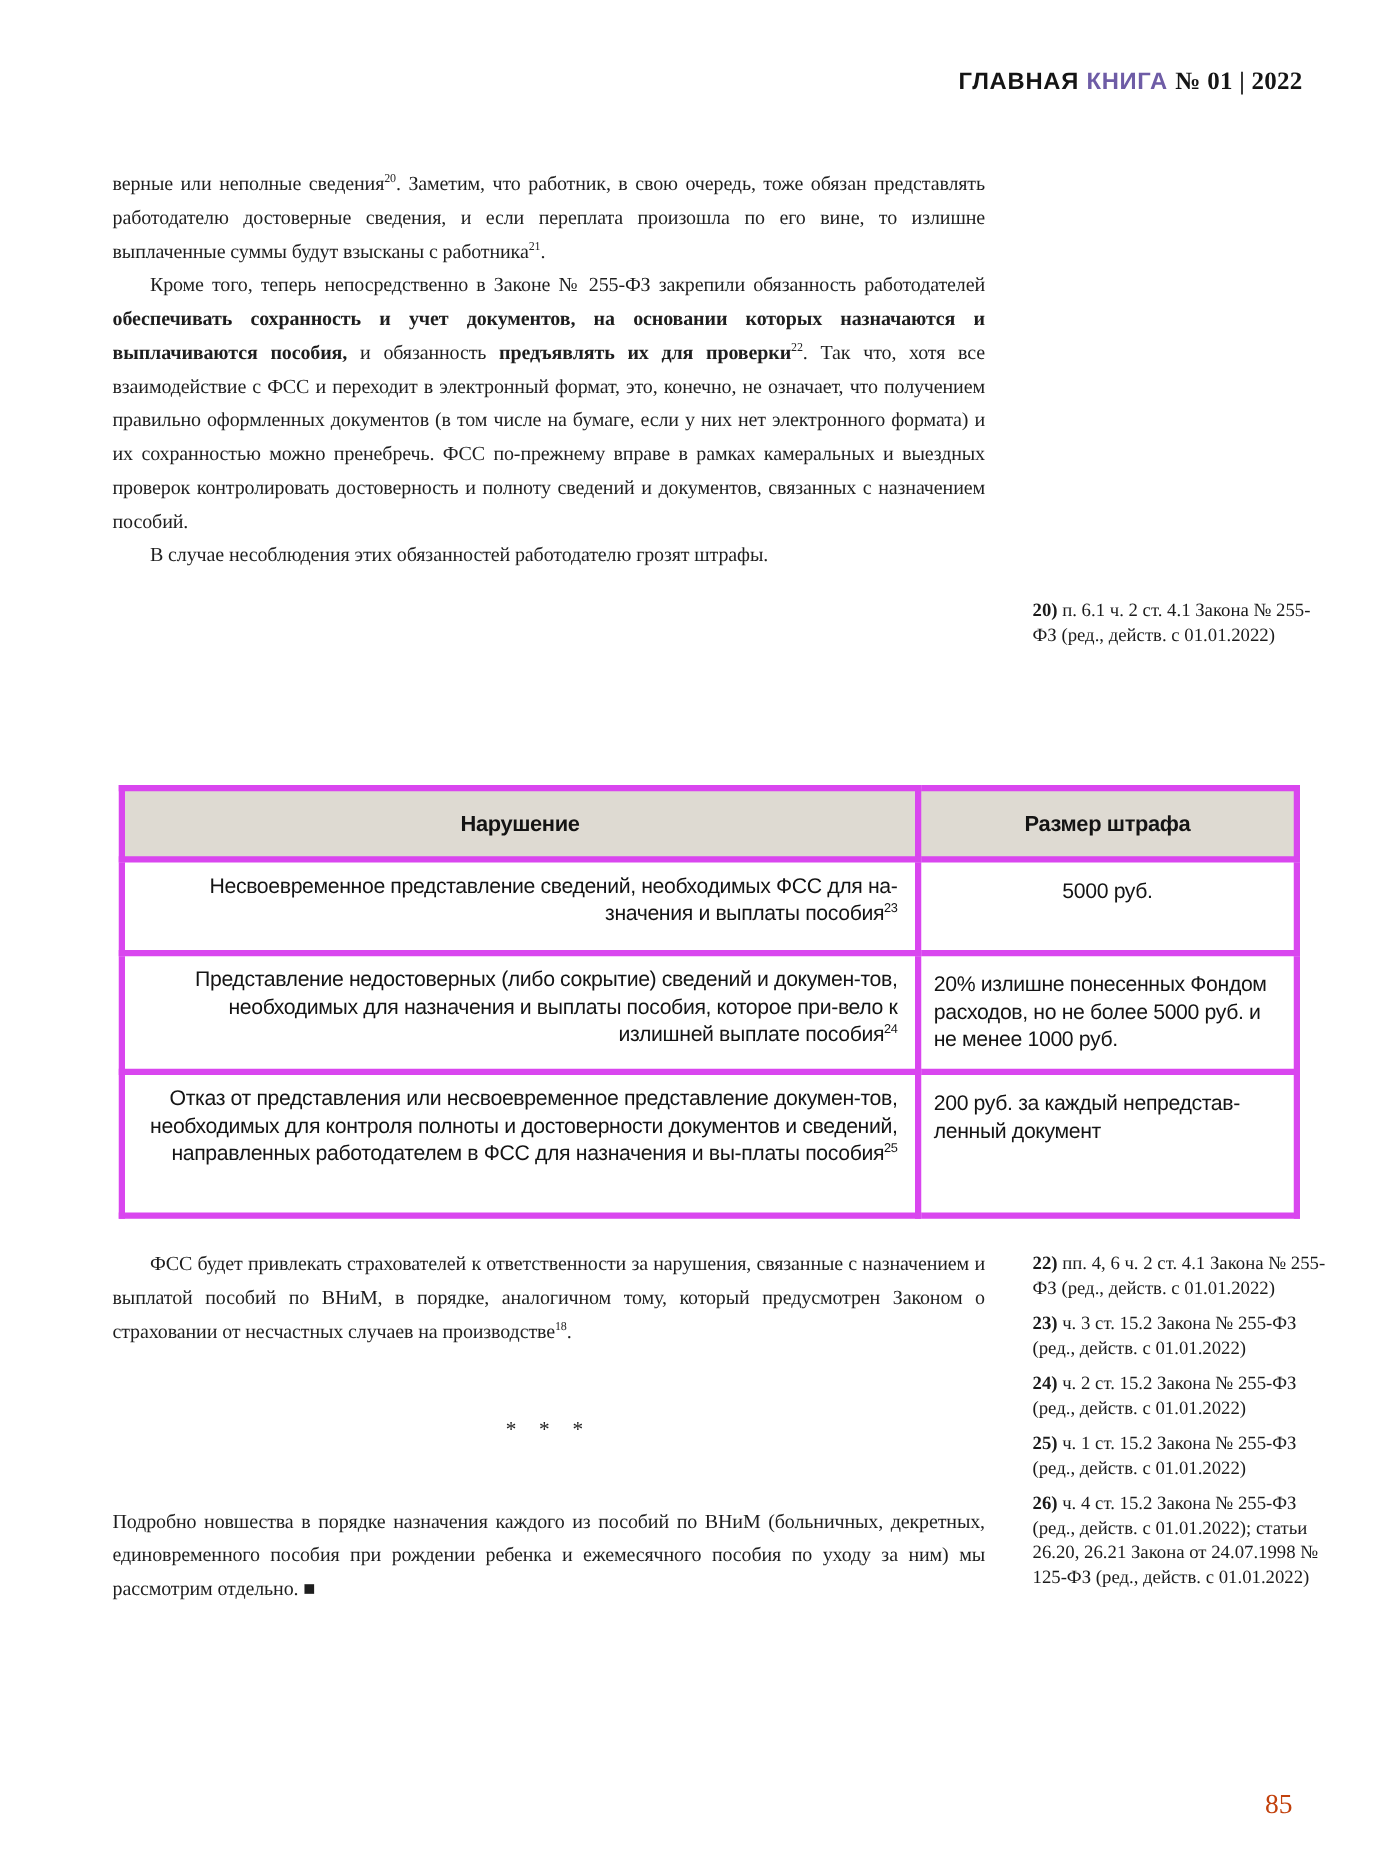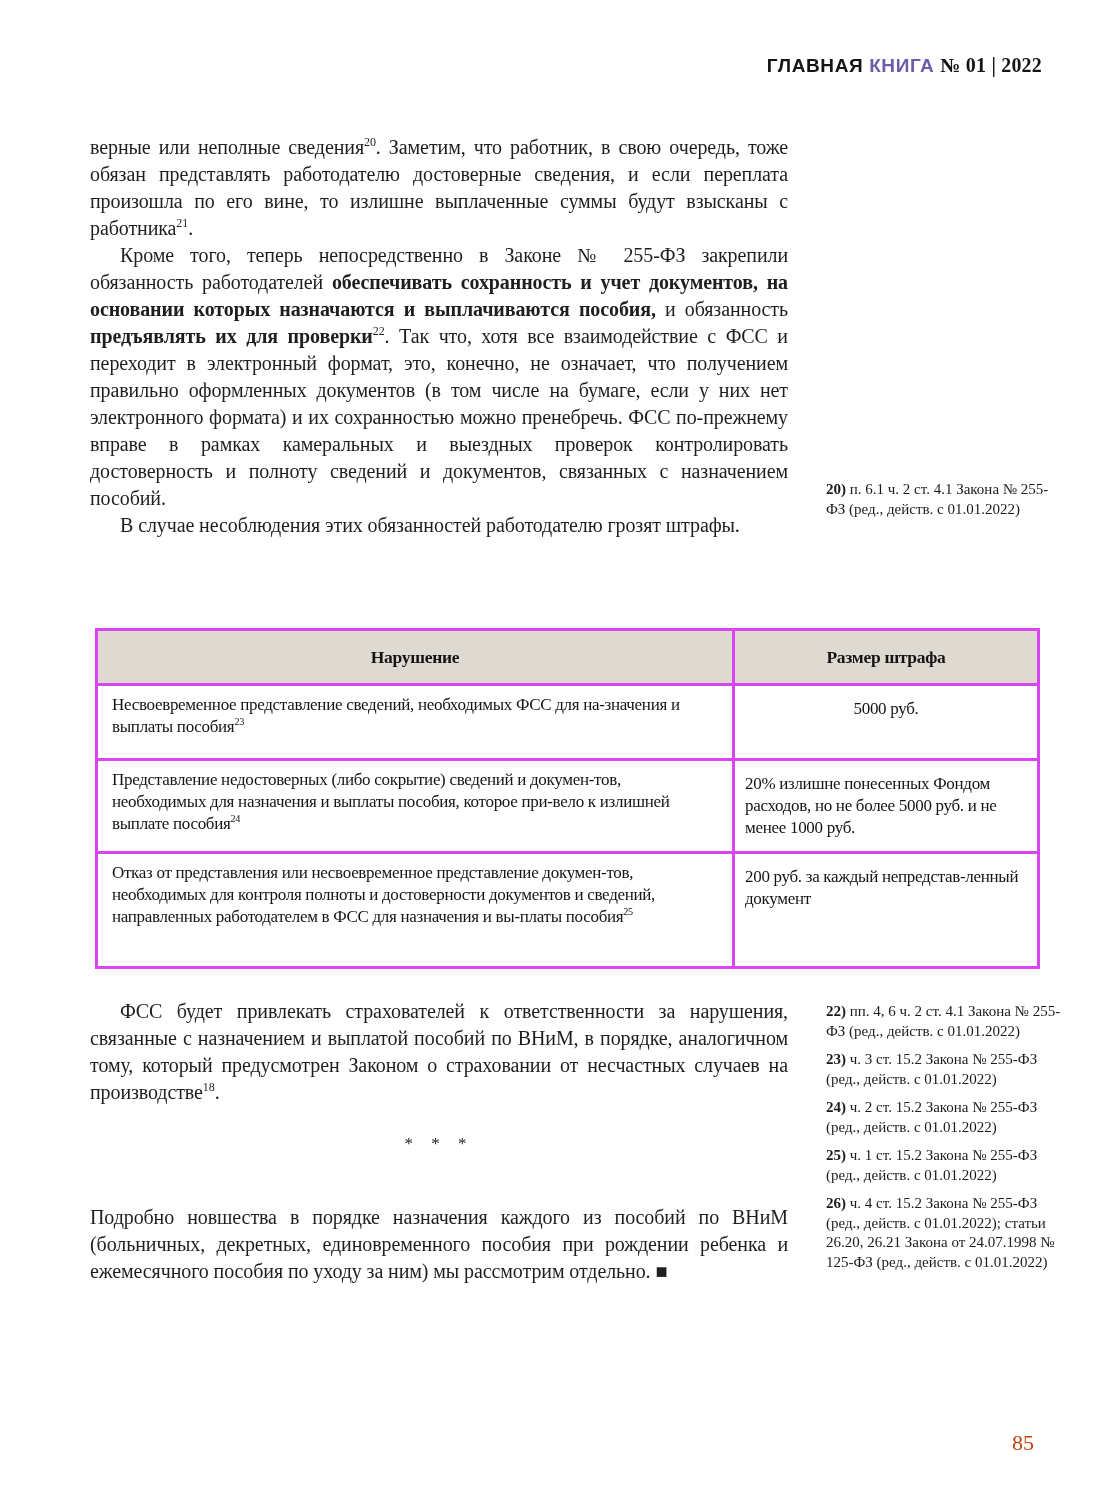--- a/index.html
+++ b/index.html
@@ -15,21 +15,21 @@
     letter-spacing:.6px;
   }
   .masthead .black{color:#151515;}
   .masthead .accent{color:#6e5ca6;}
   .masthead .issue{
     font-family:"Liberation Serif",serif;font-size:20px;color:#151515;letter-spacing:.2px;
   }
   
   .textcol{
     position:absolute;left:90px;width:698px;
-    font-size:20px;line-height:27px;text-align:justify;
+    font-size:16px;line-height:27px;text-align:justify;
     letter-spacing:-0.1px;color:#1e1e1e;
   }
   .textcol p{margin:0;}
   .textcol p.indent{text-indent:30px;}
   .b{font-weight:bold;}
   .sup{font-size:60%;vertical-align:super;line-height:0;}
   .stars{
     position:absolute;left:90px;width:698px;top:1134px;
     text-align:center;font-size:17px;letter-spacing:7px;color:#1e1e1e;
   }
@@ -39,26 +39,26 @@
     font-size:15px;line-height:19.5px;color:#1b1b1b;text-align:left;
   }
   .notes p.note{margin:0 0 9px 0;}
   
   table.fines{
     position:absolute;left:95px;top:628px;width:945px;
     border-collapse:collapse;table-layout:fixed;
     font-family:"Liberation Sans",sans-serif;font-size:17px;line-height:22px;
     letter-spacing:-0.3px;color:#141414;
   }
-  table.fines th,table.fines td{border:3px solid #d946ef;font-family:Liberation Serif, serif;}
+  table.fines th,table.fines td{border:5px solid #d946ef;}
   table.fines th{
     background:#dedad2;height:52px;text-align:center;vertical-align:middle;
     font-weight:bold;font-size:17.5px;padding:0 10px;
   }
-  table.fines td{vertical-align:top;padding:8px 14px;text-align:left;}
+  table.fines td{vertical-align:top;padding:8px 14px;text-align:right;}
   table.fines td.fine{text-align:center;padding:12px 10px;}
   table.fines td.fine .inner{display:inline-block;text-align:left;}
   table.fines tbody tr:nth-child(1){height:75px;}
   table.fines tbody tr:nth-child(2){height:76px;}
   table.fines tbody tr:nth-child(3){height:115px;}
   
   .pageno{
     position:absolute;left:1012px;top:1430px;font-size:22px;color:#c2410c;
   }
 </style>

